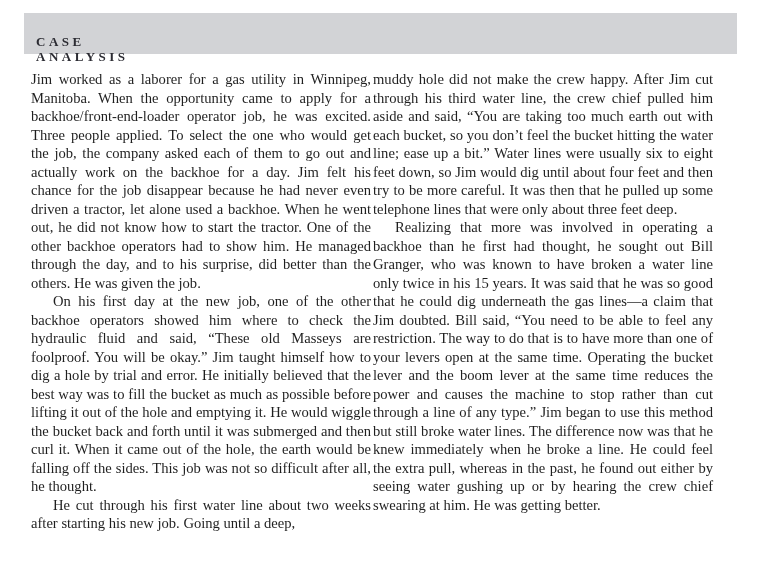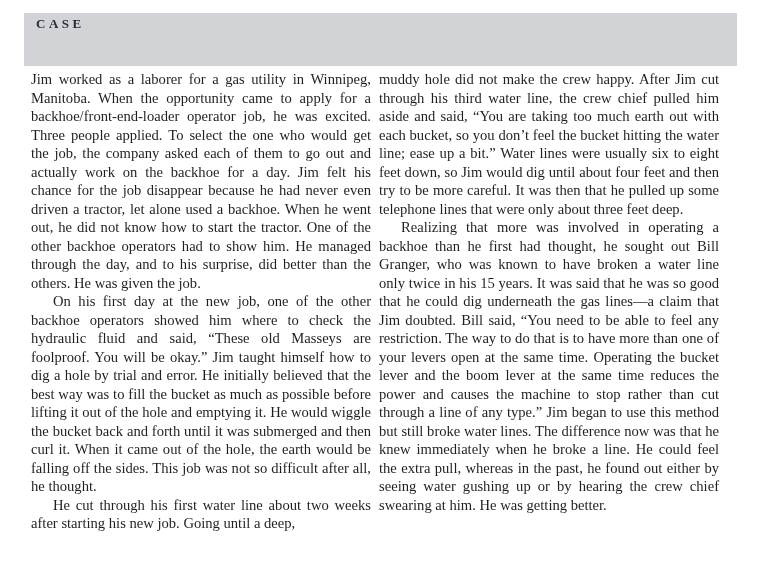--- a/index.html
+++ b/index.html
@@ -9,48 +9,49 @@
   }
   *{box-sizing:border-box;}
   html,body{margin:0;padding:0;}
   body{
     width:763px;height:565px;position:relative;overflow:hidden;
     background:var(--page-bg);
     font-family:"Liberation Serif","DejaVu Serif",serif;
     color:var(--text-color);
   }
   .banner{
-    position:absolute;left:24px;top:13px;width:713px;height:53px;
+    position:absolute;left:24px;top:13px;width:713px;height:41px;
     background:var(--banner-bg);
-    padding:4px 0 0 12px;
+    padding:22px 0 0 12px;
   }
   .banner-line{
     font-weight:bold;
     font-size:13px;line-height:14.5px;
     letter-spacing:3.5px;
     color:#2c2c33;
   }
   .columns{
     position:absolute;left:31px;top:70px;width:700px;
-    display:flex;gap:8px;
+    display:flex;gap:2px;
   }
   .col{width:340px;}
   .para{
     margin:0;
     font-size:14.6px;
     line-height:18.5px;
     text-align:justify;
   }
   .para.indent{text-indent:22px;}
 </style>
 </head>
 <body>
 
 <div class="banner">
   <div class="banner-line">CASE</div>
+  <div class="banner-line">ANALYSIS</div>
 </div>
 
 <div class="columns">
   <div class="col">
     <p class="para">Jim worked as a laborer for a gas utility in Winnipeg, Manitoba. When the opportunity came to apply for a backhoe/front-end-loader operator job, he was excited. Three people applied. To select the one who would get the job, the company asked each of them to go out and actually work on the backhoe for a day. Jim felt his chance for the job disappear because he had never even driven a tractor, let alone used a backhoe. When he went out, he did not know how to start the tractor. One of the other backhoe operators had to show him. He managed through the day, and to his surprise, did better than the others. He was given the job.</p>
     <p class="para indent">On his first day at the new job, one of the other backhoe operators showed him where to check the hydraulic fluid and said, “These old Masseys are foolproof. You will be okay.” Jim taught himself how to dig a hole by trial and error. He initially believed that the best way was to fill the bucket as much as possible before lifting it out of the hole and emptying it. He would wiggle the bucket back and forth until it was submerged and then curl it. When it came out of the hole, the earth would be falling off the sides. This job was not so difficult after all, he thought.</p>
     <p class="para indent">He cut through his first water line about two weeks after starting his new job. Going until a deep,</p>
   </div>
   <div class="col">
     <p class="para">muddy hole did not make the crew happy. After Jim cut through his third water line, the crew chief pulled him aside and said, “You are taking too much earth out with each bucket, so you don’t feel the bucket hitting the water line; ease up a bit.” Water lines were usually six to eight feet down, so Jim would dig until about four feet and then try to be more careful. It was then that he pulled up some telephone lines that were only about three feet deep.</p>

